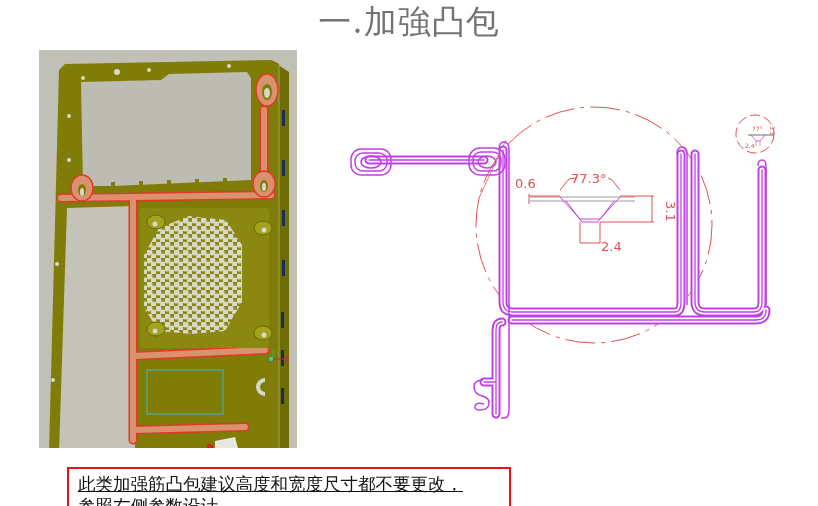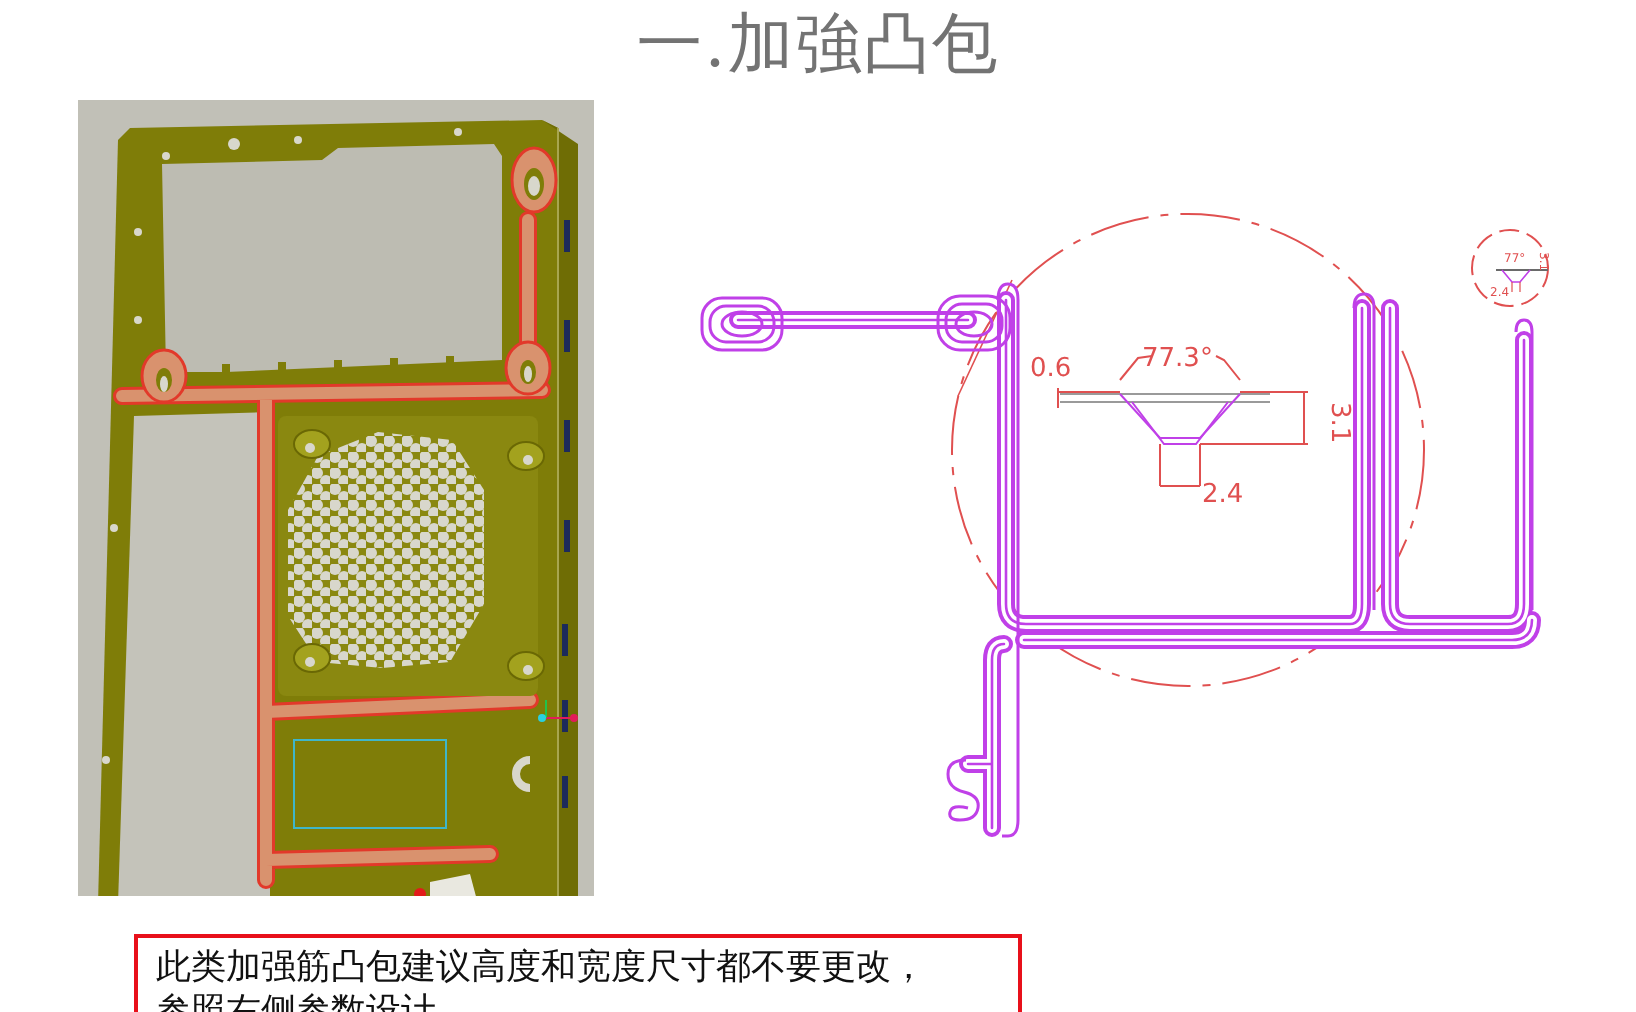--- a/index.html
+++ b/index.html
@@ -6,21 +6,21 @@
   body { width: 818px; height: 506px; position: relative; overflow: hidden;
          font-family: "DejaVu Serif", "Liberation Serif", serif; }
   .title { position: absolute; left: 0; width: 818px; top: 2px; text-align: center;
            font-size: 33px; color: #737373; letter-spacing: 1px; line-height: 40px; }
   .cad-render { position: absolute; left: 39px; top: 50px; width: 258px; height: 402px; overflow: hidden; }
   .drawing { position: absolute; left: 334px; top: 60px; width: 480px; height: 380px; }
   .note-box { position: absolute; left: 67px; top: 467px; width: 444px; height: 50px;
               border: 2px solid #e8101a; box-sizing: border-box; padding: 4px 9px;
               font-family: "DejaVu Sans", "Liberation Sans", sans-serif; font-size: 17.5px;
               line-height: 22px; color: #111; overflow: hidden; }
-  .note-line { white-space: nowrap; display: block; }
+  .note-line { white-space: nowrap; display: block; text-decoration: underline; }
   svg text { font-family: "DejaVu Sans", "Liberation Sans", sans-serif; }
 </style>
 </head>
 <body>
 
 <div class="title">一.加強凸包</div>
 
 <div class="cad-render">
   <svg width="258" height="402" viewBox="0 0 258 402">
     <defs>

